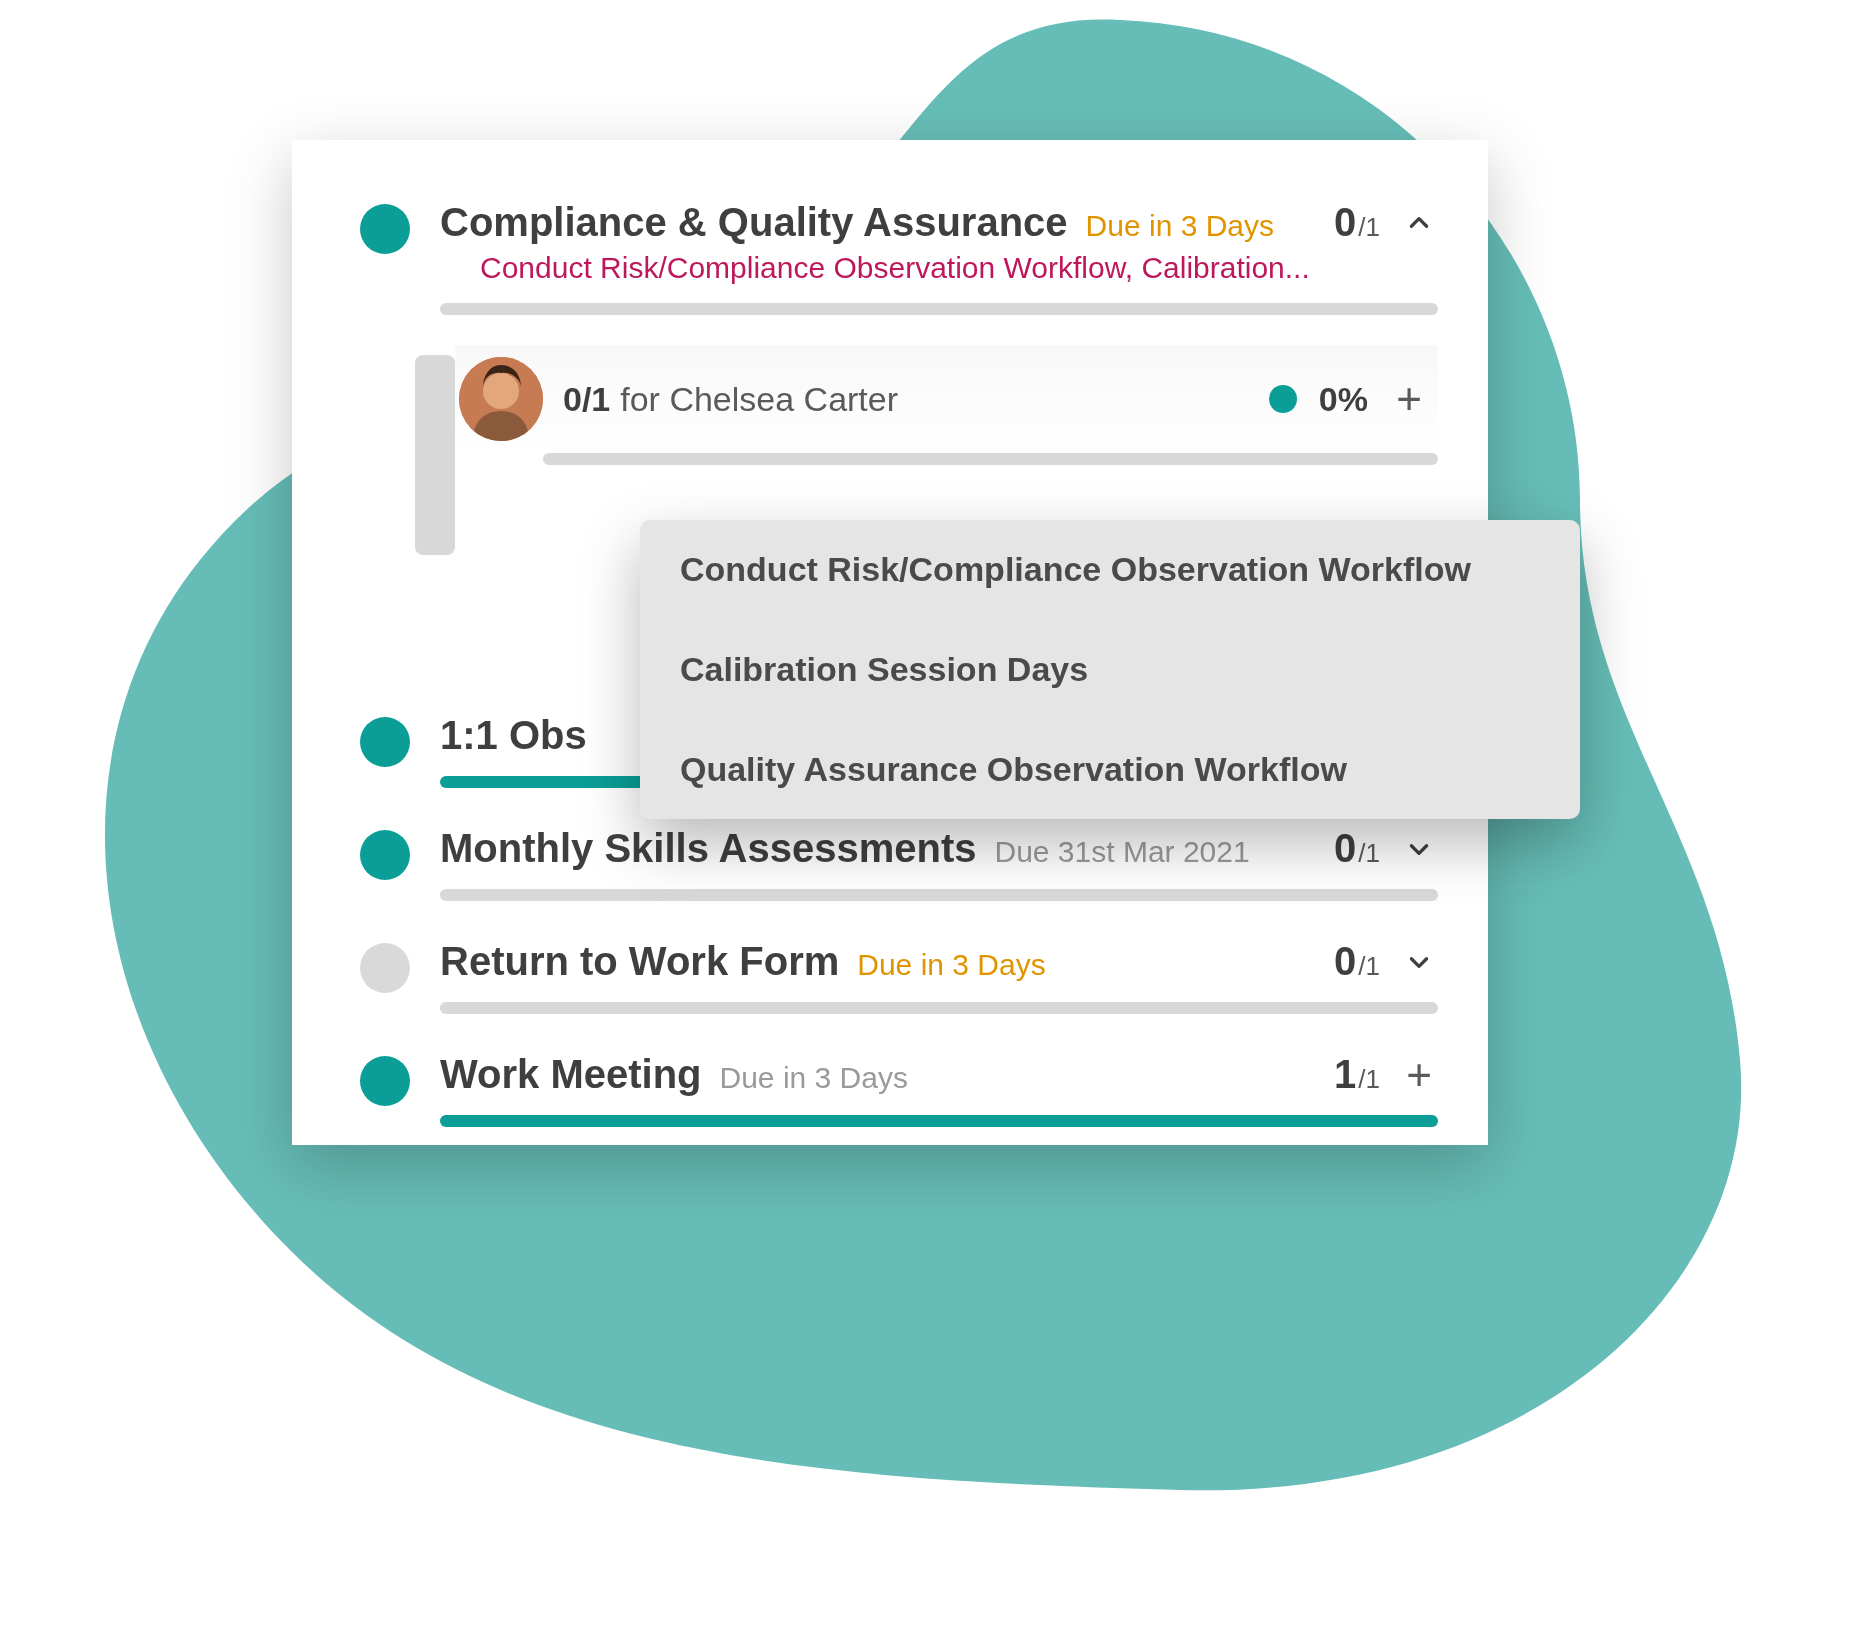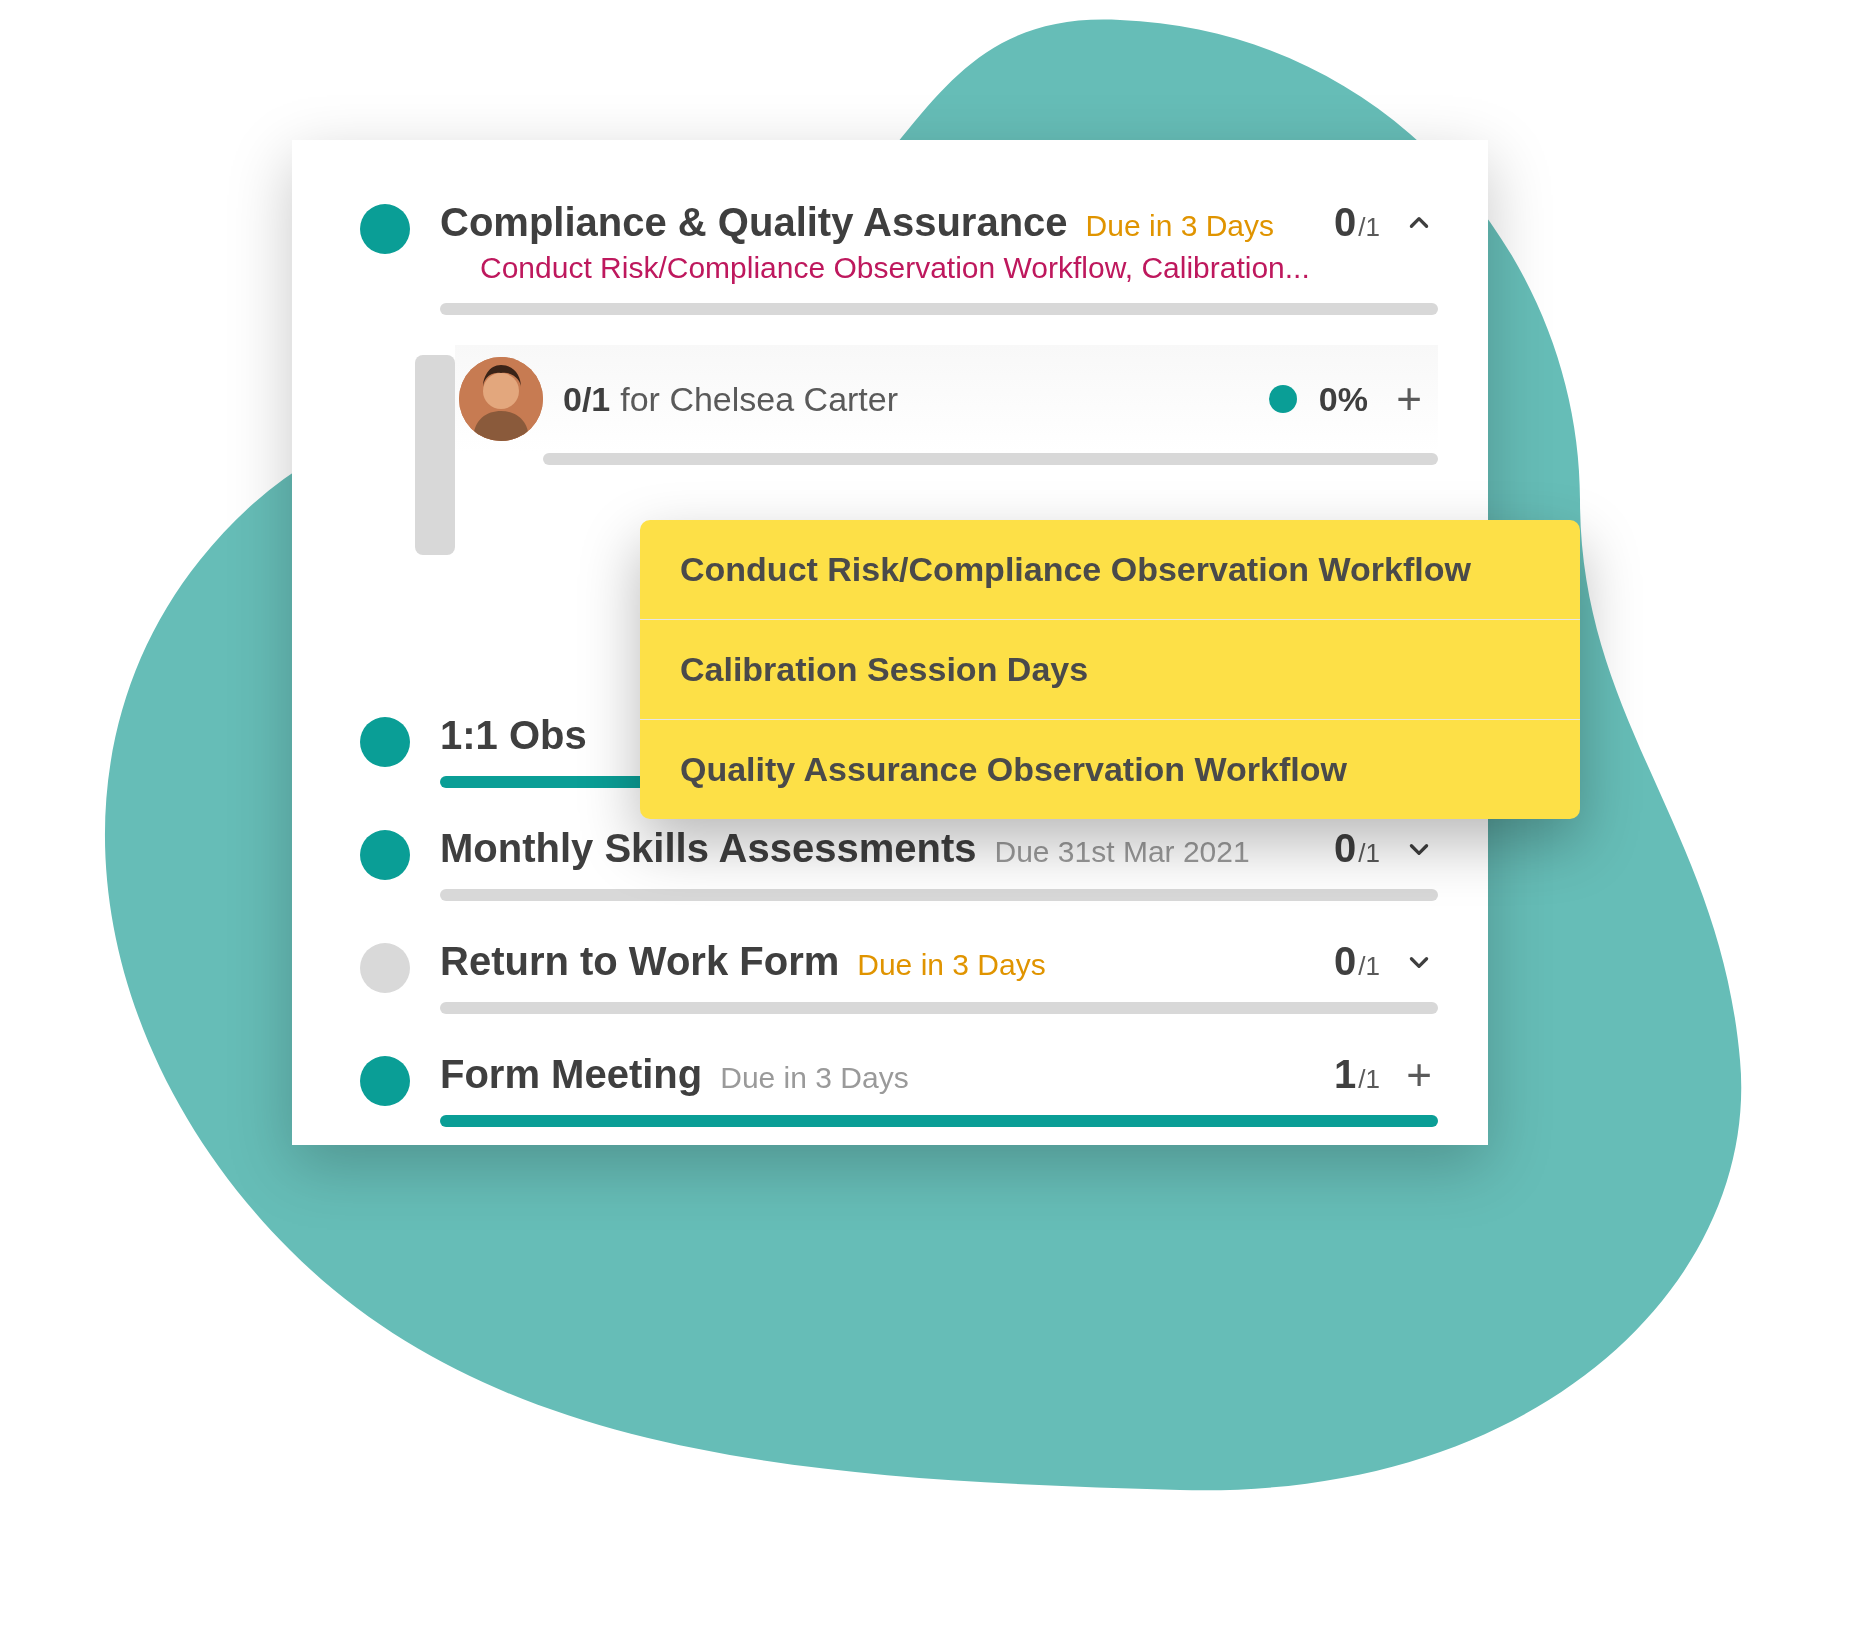--- a/index.html
+++ b/index.html
@@ -187,21 +187,21 @@
     color:#3f3f3f;
   }
   .person-row .progress { margin-top: 0; margin-left: 88px; }
 
   
   .popover {
     position: absolute;
     left: 640px;
     top: 520px;
     width: 940px;
-    background:#fde047;
+    background:#e5e5e5;
     border-radius: 10px;
     box-shadow: 0 24px 60px rgba(0,0,0,0.28);
     z-index: 5;
     overflow: hidden;
   }
   .popover-item {
     padding: 30px 40px;
     font-size: 34px;
     font-weight: 700;
     color:#4a4a4a;
@@ -358,21 +358,21 @@
         </div>
       </div>
     </div>
   </div>
 
   <div class="item item-team">
     <div class="item-header">
       <div class="dot dot-teal"></div>
       <div class="item-body">
         <div class="title-row">
-          <span class="title">Form Meeting</span>
+          <span class="title">Work Meeting</span>
           <span class="due-grey">Due in 3 Days</span>
           <div class="count-group">
             <span class="count">
               <span>1</span>
                 <span class="den">/1</span>
             </span>
             <span class="plus">+</span>
           </div>
         </div>
         <div class="progress">

